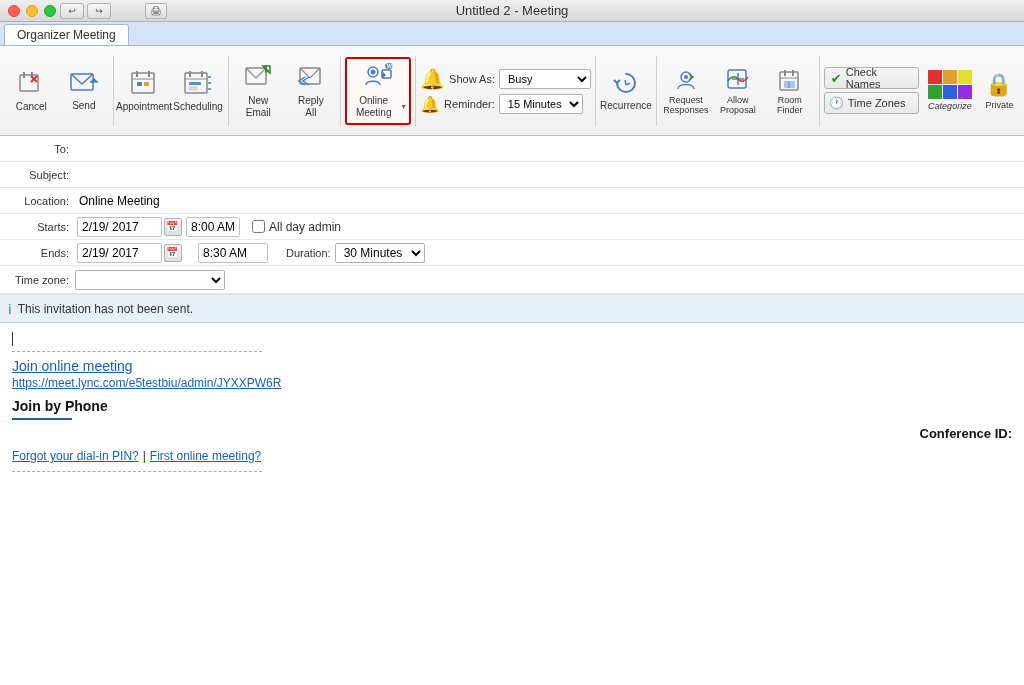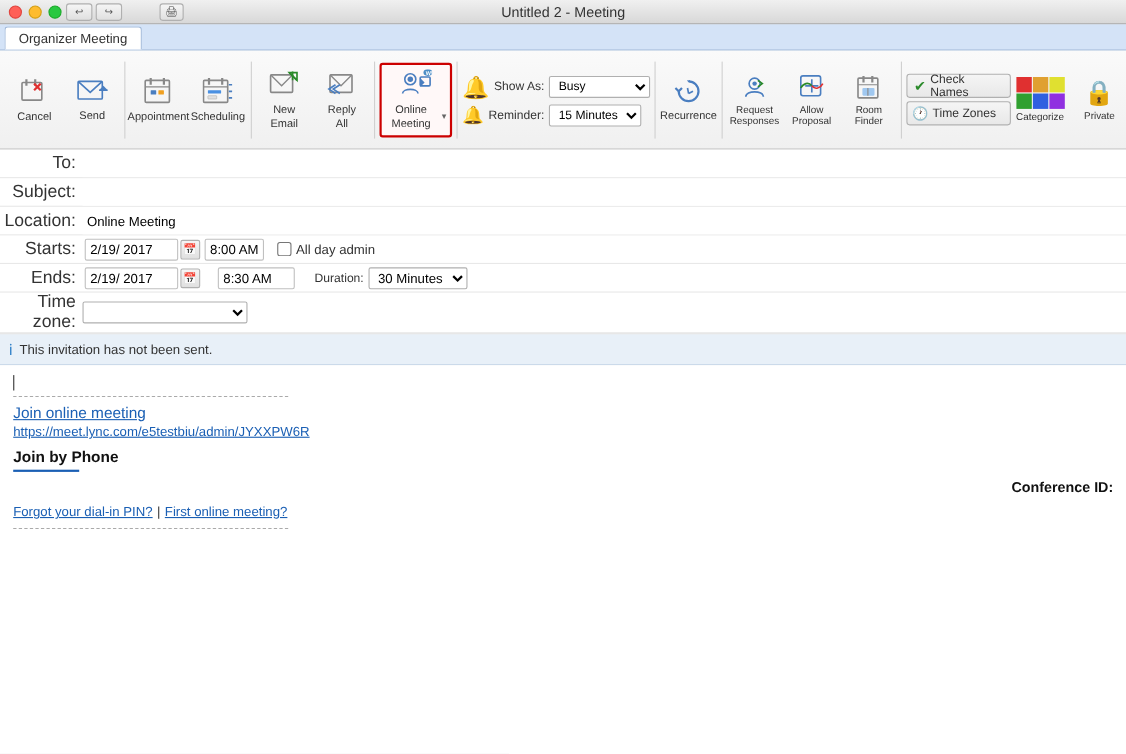--- a/index.html
+++ b/index.html
@@ -221,21 +221,21 @@
       display: flex;
       align-items: center;
       border-bottom: 1px solid #e8e8e8;
       min-height: 26px;
     }
 
     .form-label {
       width: 75px;
       text-align: right;
       padding-right: 6px;
-      font-size: 16px;
+      font-size: 11px;
       color: #333;
       font-weight: 500;
       flex-shrink: 0;
     }
 
     .form-input {
       flex: 1;
       border: none;
       outline: none;
       font-size: 12px;
@@ -390,31 +390,32 @@
 
     .separator-text {
       color: #333;
       margin: 0 4px;
     }
 
     
     .ribbon-categorize {
       display: flex;
       flex-direction: column;
-      align-items: flex-start;
+      align-items: center;
       justify-content: center;
       width: 60px;
       height: 68px;
       cursor: pointer;
       border-radius: 3px;
       padding: 2px;
       border: 1px solid transparent;
       font-size: 10px;
       text-align: center;
       color: #333;
+      font-style: italic;
     }
 
     .ribbon-private {
       display: flex;
       flex-direction: column;
       align-items: center;
       justify-content: center;
       width: 38px;
       height: 68px;
       cursor: pointer;

